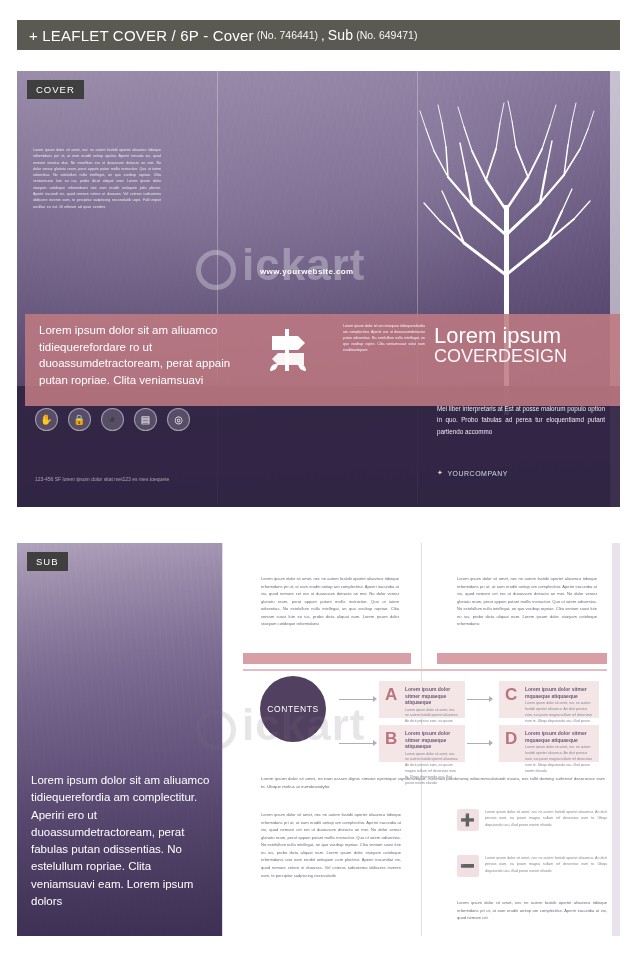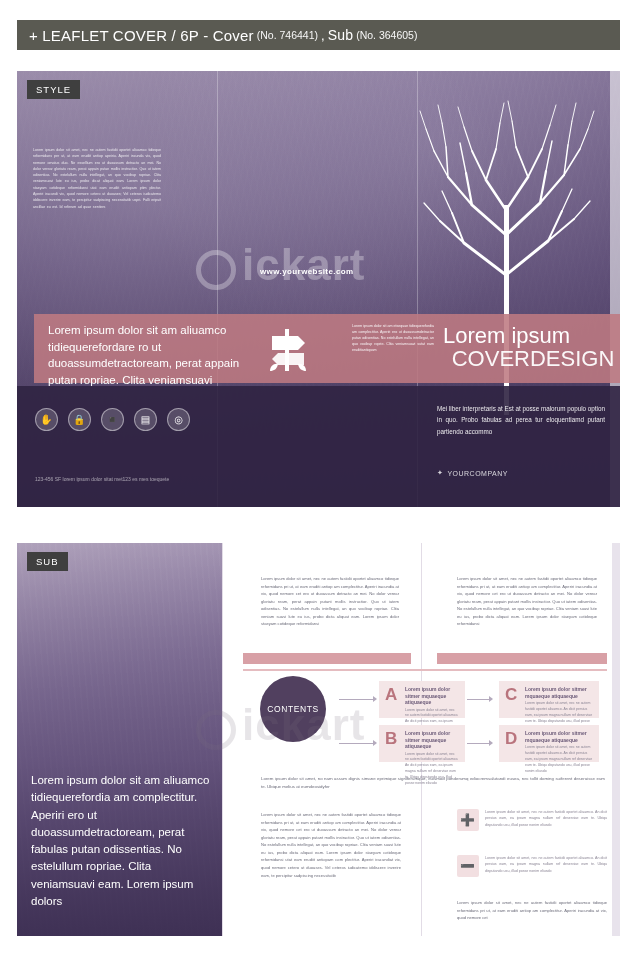--- a/index.html
+++ b/index.html
@@ -123,22 +123,22 @@
     z-index: 12;
     color: #ffffff;
     font-size: 8px;
     letter-spacing: 0.4px;
     font-weight: bold;
   }
 
   
   .pink-band {
     position: absolute;
-    left: 17px; top: 243px;
-    width: 603px; height: 69px;
+    left: 8px; top: 243px;
+    width: 603px; height: 92px;
     background: rgba(190,122,130,0.88);
     z-index: 14;
   }
   .band-head {
     position: absolute;
     left: 14px; top: 8px;
     width: 200px;
     color: #ffffff;
     font-size: 11.5px;
     line-height: 1.45;
@@ -154,21 +154,21 @@
   }
   .band-title {
     position: absolute;
     right: 14px; top: 10px;
     width: 180px;
     color: #ffffff;
     text-align: left;
     margin-left: 12px;
   }
   .band-title .t1 { font-size: 22px; line-height: 1.05; }
-  .band-title .t2 { font-size: 22px; line-height: 1.1; opacity: 0.95; text-align: center; }
+  .band-title .t2 { font-size: 18px; line-height: 1.1; opacity: 0.95; }
 
   
   .signpost {
     position: absolute;
     left: 243px; top: 252px;
     width: 56px; height: 56px;
     z-index: 16;
   }
 
   
@@ -369,21 +369,21 @@
 </head>
 <body>
 
 <div id="page">
 
   <div class="header-bar">
     <span class="h-main">+ LEAFLET COVER / 6P - Cover</span>
     <span class="h-sub">(No. 746441)</span>
     <span class="h-sep">,</span>
     <span class="h-main" style="font-size:14px">Sub</span>
-    <span class="h-sub">(No. 364605)</span>
+    <span class="h-sub">(No. 649471)</span>
   </div>
 
   <div class="panel" id="cover-panel">
 
     <div class="cover-photo"></div>
 
     <div class="fold" style="left:200px;"></div>
     <div class="fold" style="left:400px;"></div>
     <div class="edge-strip" style="left:593px; width:10px;"></div>
 
@@ -447,21 +447,21 @@
       <div class="circ-icon">◎</div>
     </div>
 
     <div class="tiny-caption">123-456 SF lorem ipsum dolor sitat met123 es mes toequete</div>
     <div class="right-para">Mei liber interpretaris at Est at posse malorum populo option in quo. Probo fabulas ad perea tur eloquentiamd putant partiendo accommo</div>
     <div class="company">
       <span>✦</span>
       <span>YOURCOMPANY</span>
     </div>
 
-    <div class="corner-tag">STYLE</div>
+    <div class="corner-tag">COVER</div>
   </div>
 
   <div class="watermark" id="wm-cover">
     <span class="wm-ring"></span>
       <span>ickart</span>
   </div>
 
   <div class="panel" id="sub-panel">
 
     <div class="sub-left-photo"></div>

